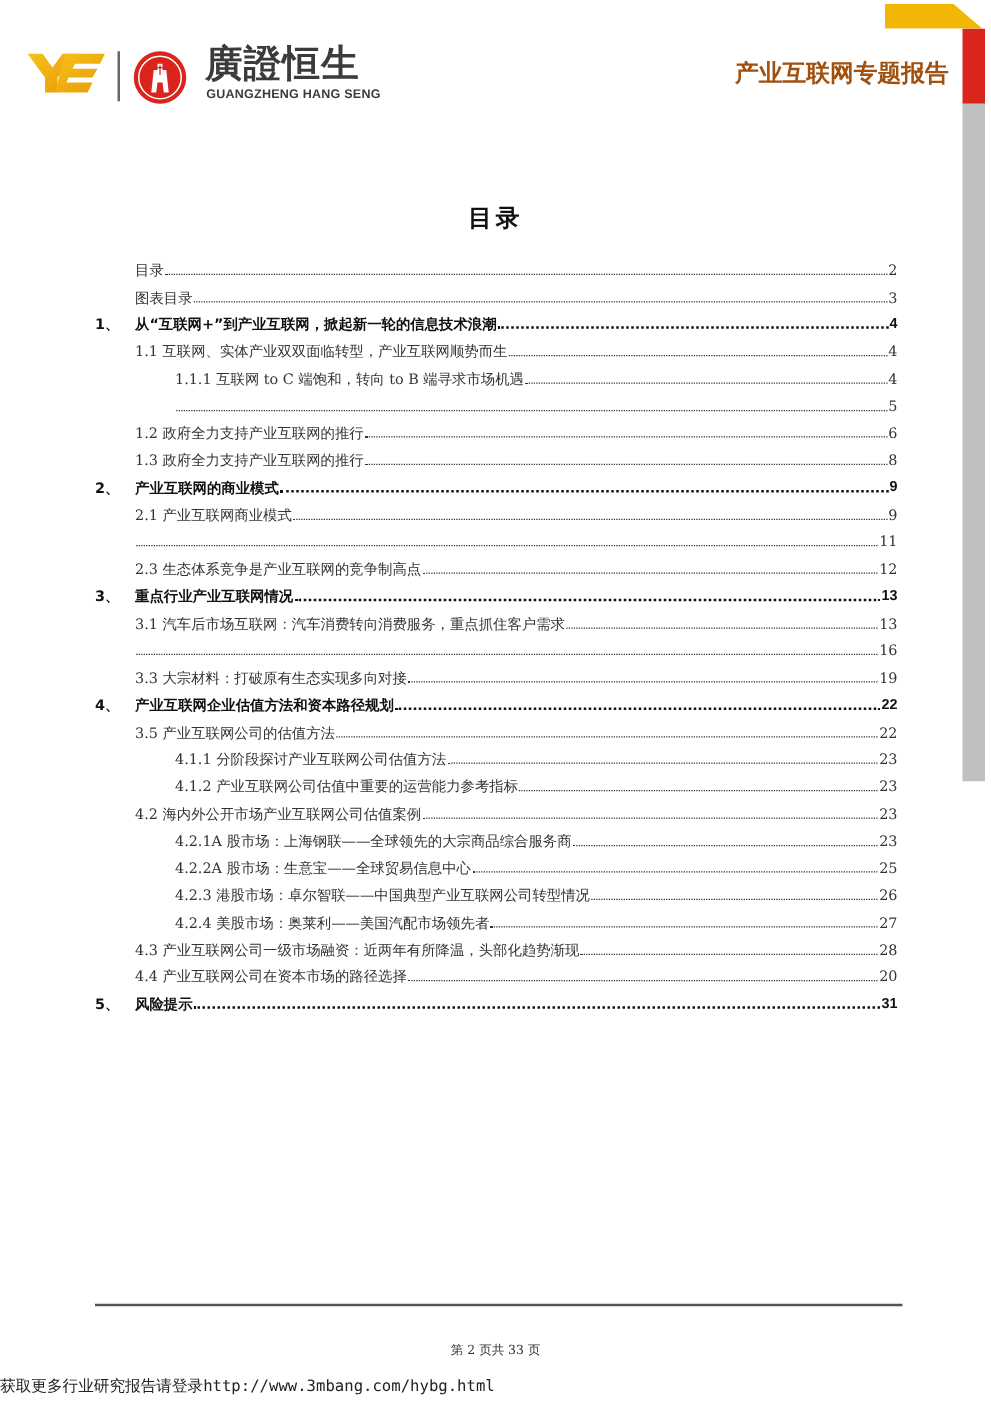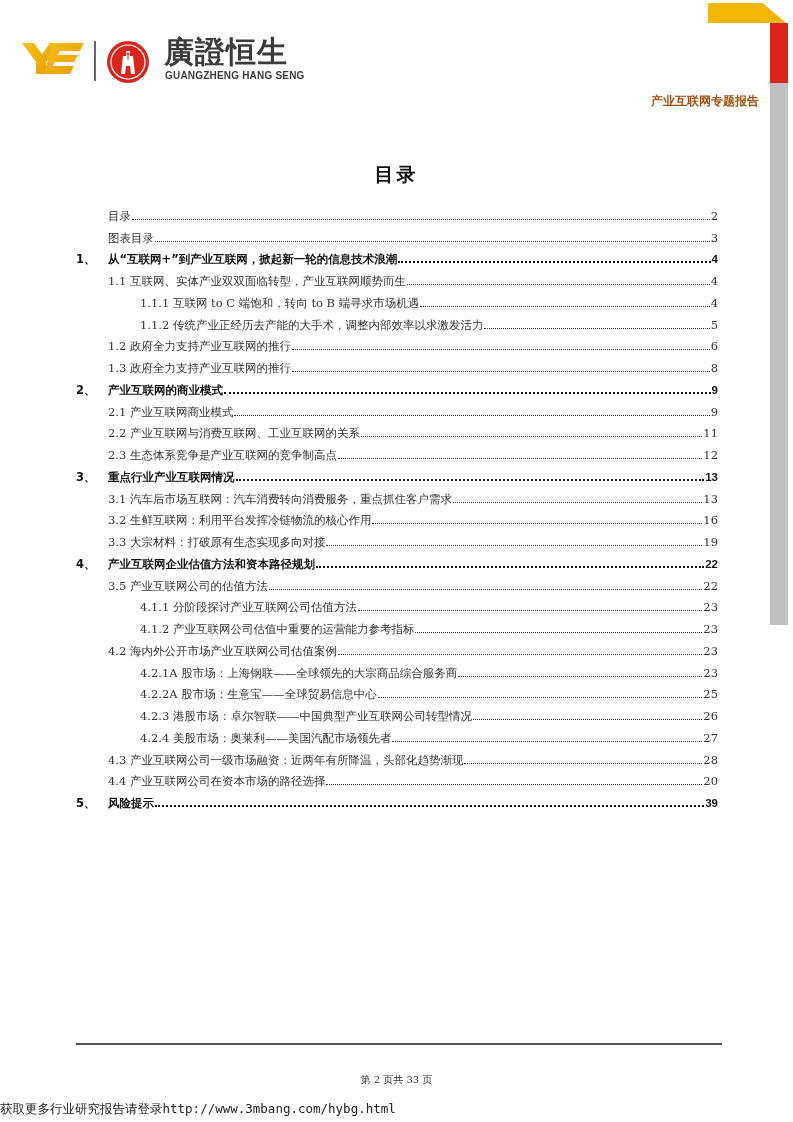--- a/index.html
+++ b/index.html
@@ -8,21 +8,21 @@
 
   
   .logo-ye { position:absolute; left:22px; top:40px; width:62px; height:38px; }
   .logo-sep { position:absolute; left:94px; top:41px; width:2px; height:40px; background:#666; }
   .logo-badge { position:absolute; left:106px; top:40px; width:44px; height:44px; }
   .brand-cn { position:absolute; left:164px; top:38px; font-family:"DejaVu Sans","Liberation Sans",sans-serif;
               font-size:30px; font-weight:bold; color:#3b3b3b; letter-spacing:1px; line-height:28px; }
   .brand-en { position:absolute; left:165px; top:70px; font-family:"Liberation Sans",sans-serif;
               font-size:10px; font-weight:bold; color:#3b3b3b; letter-spacing:0.2px; }
   .report-type { position:absolute; right:34px; top:46px; font-family:"DejaVu Sans","Liberation Sans",sans-serif;
-                 font-size:12px; font-weight:bold; color:#a0500f;margin-top:47px; }
+                 font-size:19px; font-weight:bold; color:#a0500f; }
 
   .bar-yellow { position:absolute; left:708px; top:3px; width:78px; height:20px; background:#f2b705;
                 clip-path:polygon(0 0, 70% 0, 100% 100%, 0 100%); }
   .bar-red { position:absolute; left:770px; top:23px; width:18px; height:60px; background:#d9251c; }
   .bar-gray { position:absolute; left:770px; top:83px; width:18px; height:542px; background:#c0c0c0; }
 
   
   .toc-title { position:absolute; left:0; width:793px; top:162px; text-align:center;
                font-family:"DejaVu Sans","Liberation Sans",sans-serif; font-size:19px; font-weight:bold; color:#111; letter-spacing:3px; }
 
@@ -99,21 +99,20 @@
       <span class="label">1.1  互联网、实体产业双双面临转型，产业互联网顺势而生</span>
       <span class="dots"></span>
       <span class="page">4</span>
     </div>
     <div class="toc-row lvl2">
       <span class="label">1.1.1 互联网 to C 端饱和，转向 to B 端寻求市场机遇</span>
       <span class="dots"></span>
       <span class="page">4</span>
     </div>
     <div class="toc-row lvl2">
-      <span class="label">1.1.2 传统产业正经历去产能的大手术，调整内部效率以求激发活力</span>
       <span class="dots"></span>
       <span class="page">5</span>
     </div>
     <div class="toc-row lvl1">
       <span class="label">1.2 政府全力支持产业互联网的推行</span>
       <span class="dots"></span>
       <span class="page">6</span>
     </div>
     <div class="toc-row lvl1">
       <span class="label">1.3 政府全力支持产业互联网的推行</span>
@@ -124,41 +123,39 @@
       <span class="label"><span class="num">2、</span><span>产业互联网的商业模式</span></span>
       <span class="dots"></span>
       <span class="page">9</span>
     </div>
     <div class="toc-row lvl1">
       <span class="label">2.1 产业互联网商业模式</span>
       <span class="dots"></span>
       <span class="page">9</span>
     </div>
     <div class="toc-row lvl1">
-      <span class="label">2.2 产业互联网与消费互联网、工业互联网的关系</span>
       <span class="dots"></span>
       <span class="page">11</span>
     </div>
     <div class="toc-row lvl1">
       <span class="label">2.3 生态体系竞争是产业互联网的竞争制高点</span>
       <span class="dots"></span>
       <span class="page">12</span>
     </div>
     <div class="toc-row lvl-top">
       <span class="label"><span class="num">3、</span><span>重点行业产业互联网情况</span></span>
       <span class="dots"></span>
       <span class="page">13</span>
     </div>
     <div class="toc-row lvl1">
       <span class="label">3.1 汽车后市场互联网：汽车消费转向消费服务，重点抓住客户需求</span>
       <span class="dots"></span>
       <span class="page">13</span>
     </div>
     <div class="toc-row lvl1">
-      <span class="label">3.2 生鲜互联网：利用平台发挥冷链物流的核心作用</span>
       <span class="dots"></span>
       <span class="page">16</span>
     </div>
     <div class="toc-row lvl1">
       <span class="label">3.3 大宗材料：打破原有生态实现多向对接</span>
       <span class="dots"></span>
       <span class="page">19</span>
     </div>
     <div class="toc-row lvl-top">
       <span class="label"><span class="num">4、</span><span>产业互联网企业估值方法和资本路径规划</span></span>
@@ -211,19 +208,19 @@
       <span class="page">28</span>
     </div>
     <div class="toc-row lvl1">
       <span class="label">4.4 产业互联网公司在资本市场的路径选择</span>
       <span class="dots"></span>
       <span class="page">20</span>
     </div>
     <div class="toc-row lvl-top">
       <span class="label"><span class="num">5、</span><span>风险提示</span></span>
       <span class="dots"></span>
-      <span class="page">39</span>
+      <span class="page">31</span>
     </div>
   </div>
 
 <div class="footer-rule"></div>
 <div class="page-num">第 2 页共 33 页</div>
 <div class="footer-link">获取更多行业研究报告请登录http://www.3mbang.com/hybg.html</div>
 
 </body></html>

